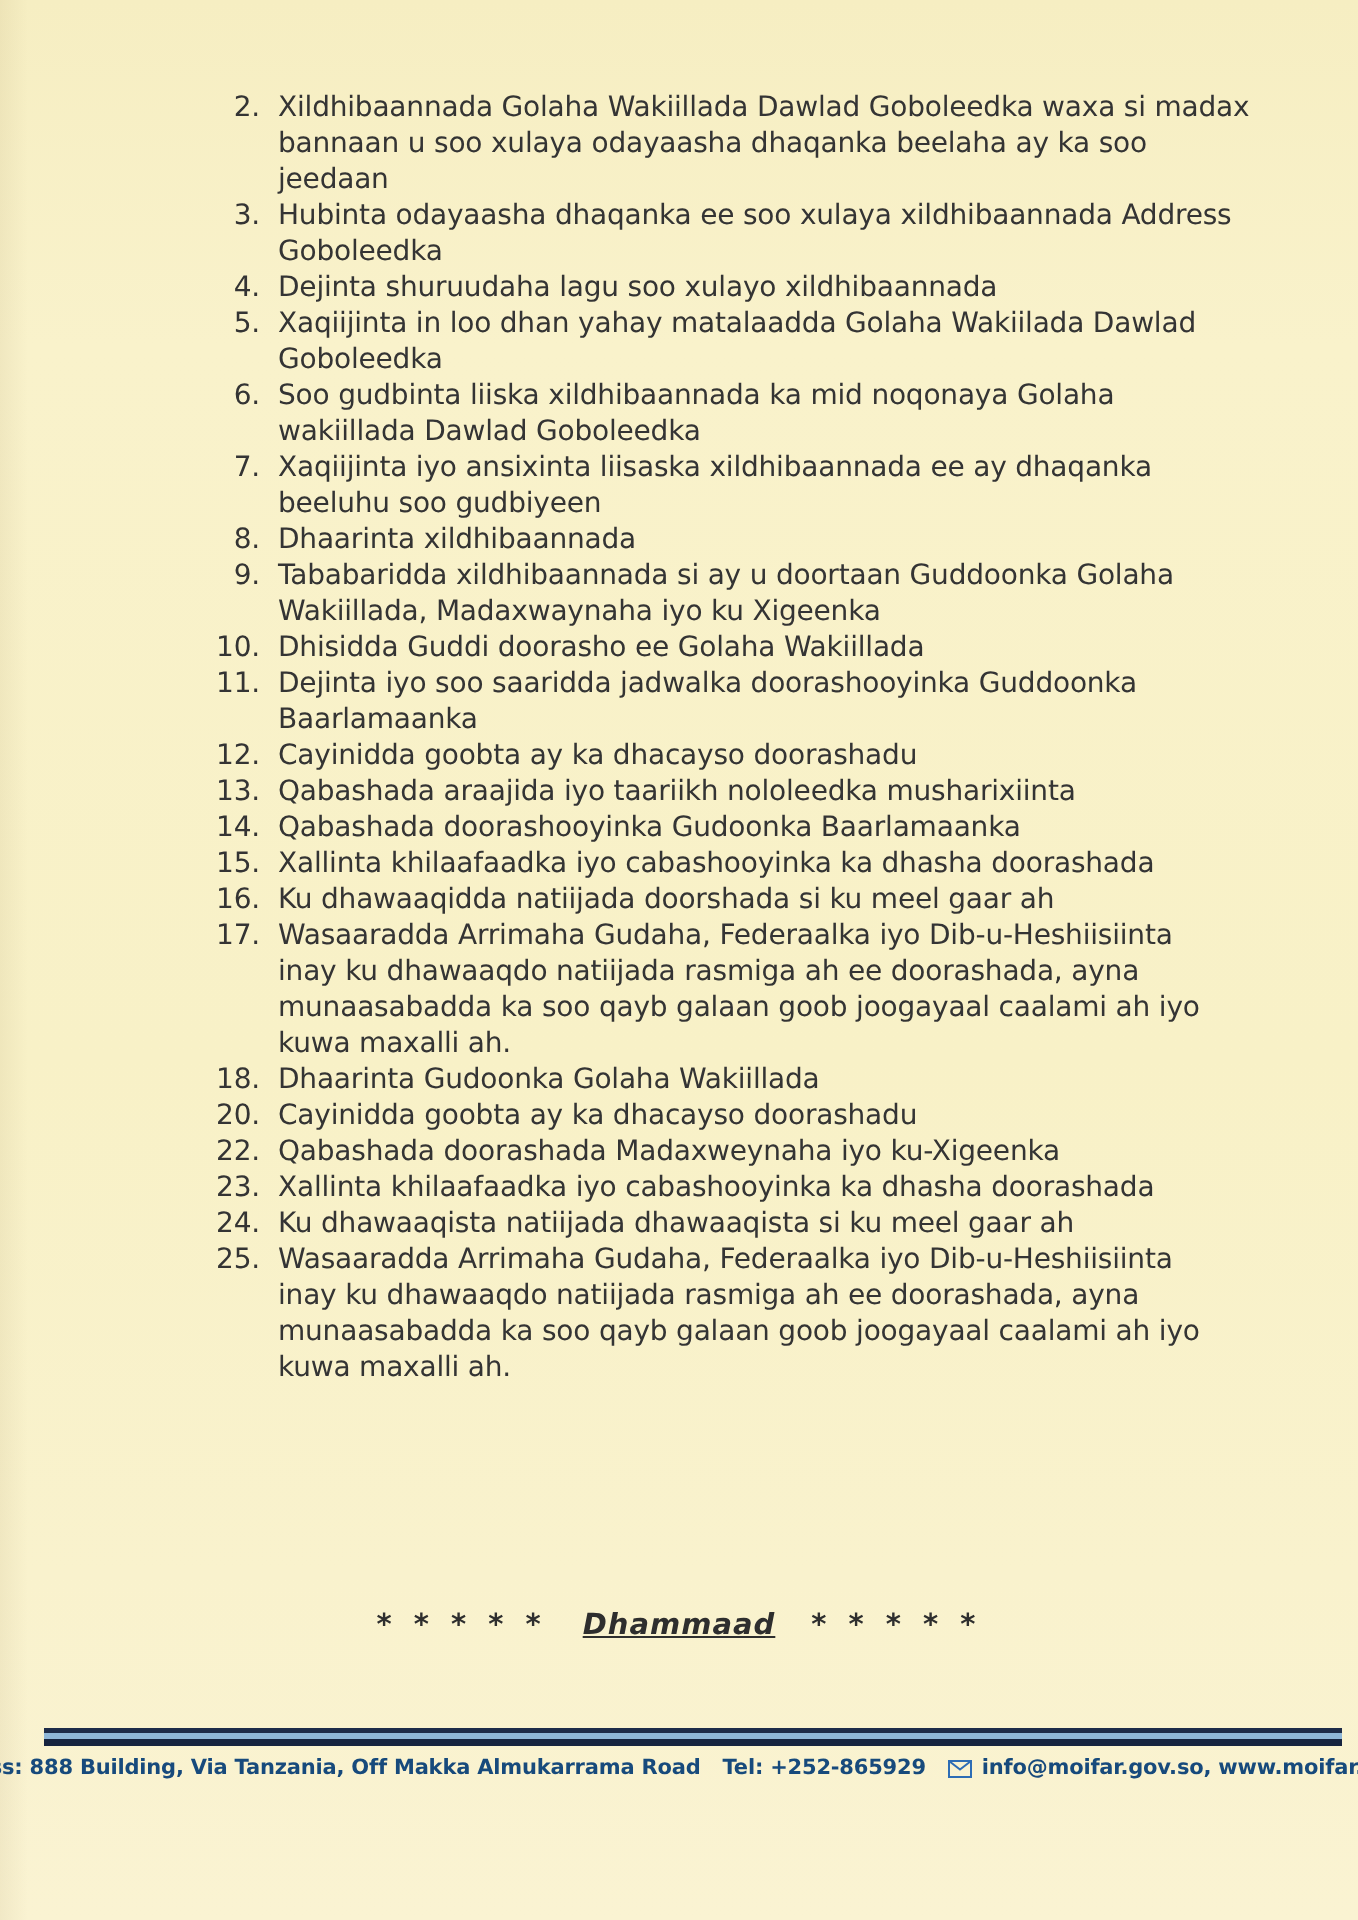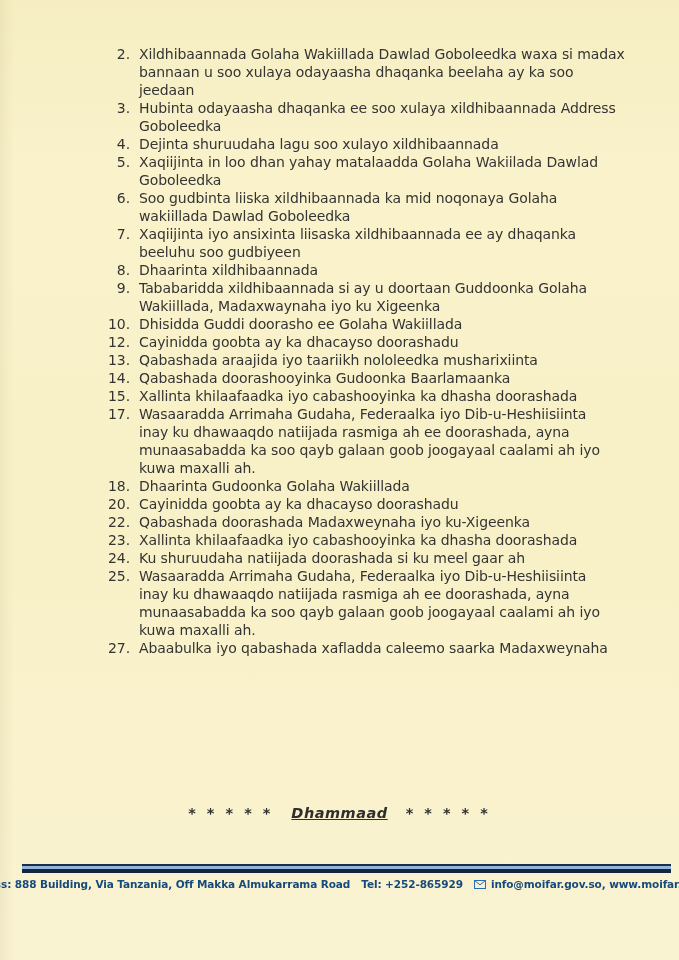--- a/index.html
+++ b/index.html
@@ -130,34 +130,43 @@
     <div class="item">
         <span class="num">9.</span>
         <span class="txt">Tababaridda xildhibaannada si ay u doortaan Guddoonka Golaha
 Wakiillada, Madaxwaynaha iyo ku Xigeenka</span>
       </div>
     <div class="item">
         <span class="num">10.</span>
         <span class="txt">Dhisidda Guddi doorasho ee Golaha Wakiillada</span>
       </div>
     <div class="item">
+        <span class="num">11.</span>
+        <span class="txt">Dejinta iyo soo saaridda jadwalka doorashooyinka Guddoonka
+Baarlamaanka</span>
+      </div>
+    <div class="item">
         <span class="num">12.</span>
         <span class="txt">Cayinidda goobta ay ka dhacayso doorashadu</span>
       </div>
     <div class="item">
         <span class="num">13.</span>
         <span class="txt">Qabashada araajida iyo taariikh nololeedka musharixiinta</span>
       </div>
     <div class="item">
         <span class="num">14.</span>
         <span class="txt">Qabashada doorashooyinka Gudoonka Baarlamaanka</span>
       </div>
     <div class="item">
         <span class="num">15.</span>
         <span class="txt">Xallinta khilaafaadka iyo cabashooyinka ka dhasha doorashada</span>
+      </div>
+    <div class="item">
+        <span class="num">16.</span>
+        <span class="txt">Ku dhawaaqidda natiijada doorshada si ku meel gaar ah</span>
       </div>
     <div class="item">
         <span class="num">17.</span>
         <span class="txt">Wasaaradda Arrimaha Gudaha, Federaalka iyo Dib-u-Heshiisiinta
 inay ku dhawaaqdo natiijada rasmiga ah ee doorashada, ayna
 munaasabadda ka soo qayb galaan goob joogayaal caalami ah iyo
 kuwa maxalli ah.</span>
       </div>
     <div class="item">
         <span class="num">18.</span>
@@ -170,32 +179,28 @@
     <div class="item">
         <span class="num">22.</span>
         <span class="txt">Qabashada doorashada Madaxweynaha iyo ku-Xigeenka</span>
       </div>
     <div class="item">
         <span class="num">23.</span>
         <span class="txt">Xallinta khilaafaadka iyo cabashooyinka ka dhasha doorashada</span>
       </div>
     <div class="item">
         <span class="num">24.</span>
-        <span class="txt">Ku shuruudaha natiijada doorashada si ku meel gaar ah</span>
+        <span class="txt">Ku dhawaaqista natiijada dhawaaqista si ku meel gaar ah</span>
       </div>
     <div class="item">
         <span class="num">25.</span>
         <span class="txt">Wasaaradda Arrimaha Gudaha, Federaalka iyo Dib-u-Heshiisiinta
 inay ku dhawaaqdo natiijada rasmiga ah ee doorashada, ayna
 munaasabadda ka soo qayb galaan goob joogayaal caalami ah iyo
 kuwa maxalli ah.</span>
-      </div>
-    <div class="item">
-        <span class="num">27.</span>
-        <span class="txt">Abaabulka iyo qabashada xafladda caleemo saarka Madaxweynaha</span>
       </div>
   </div>
 
   <div class="end-marker">
     <span class="stars">* * * * *</span><span class="word">Dhammaad</span><span class="stars">* * * * *</span>
   </div>
 
   <div class="footer">
     <div class="bar"></div>
     <div class="contact-line">

